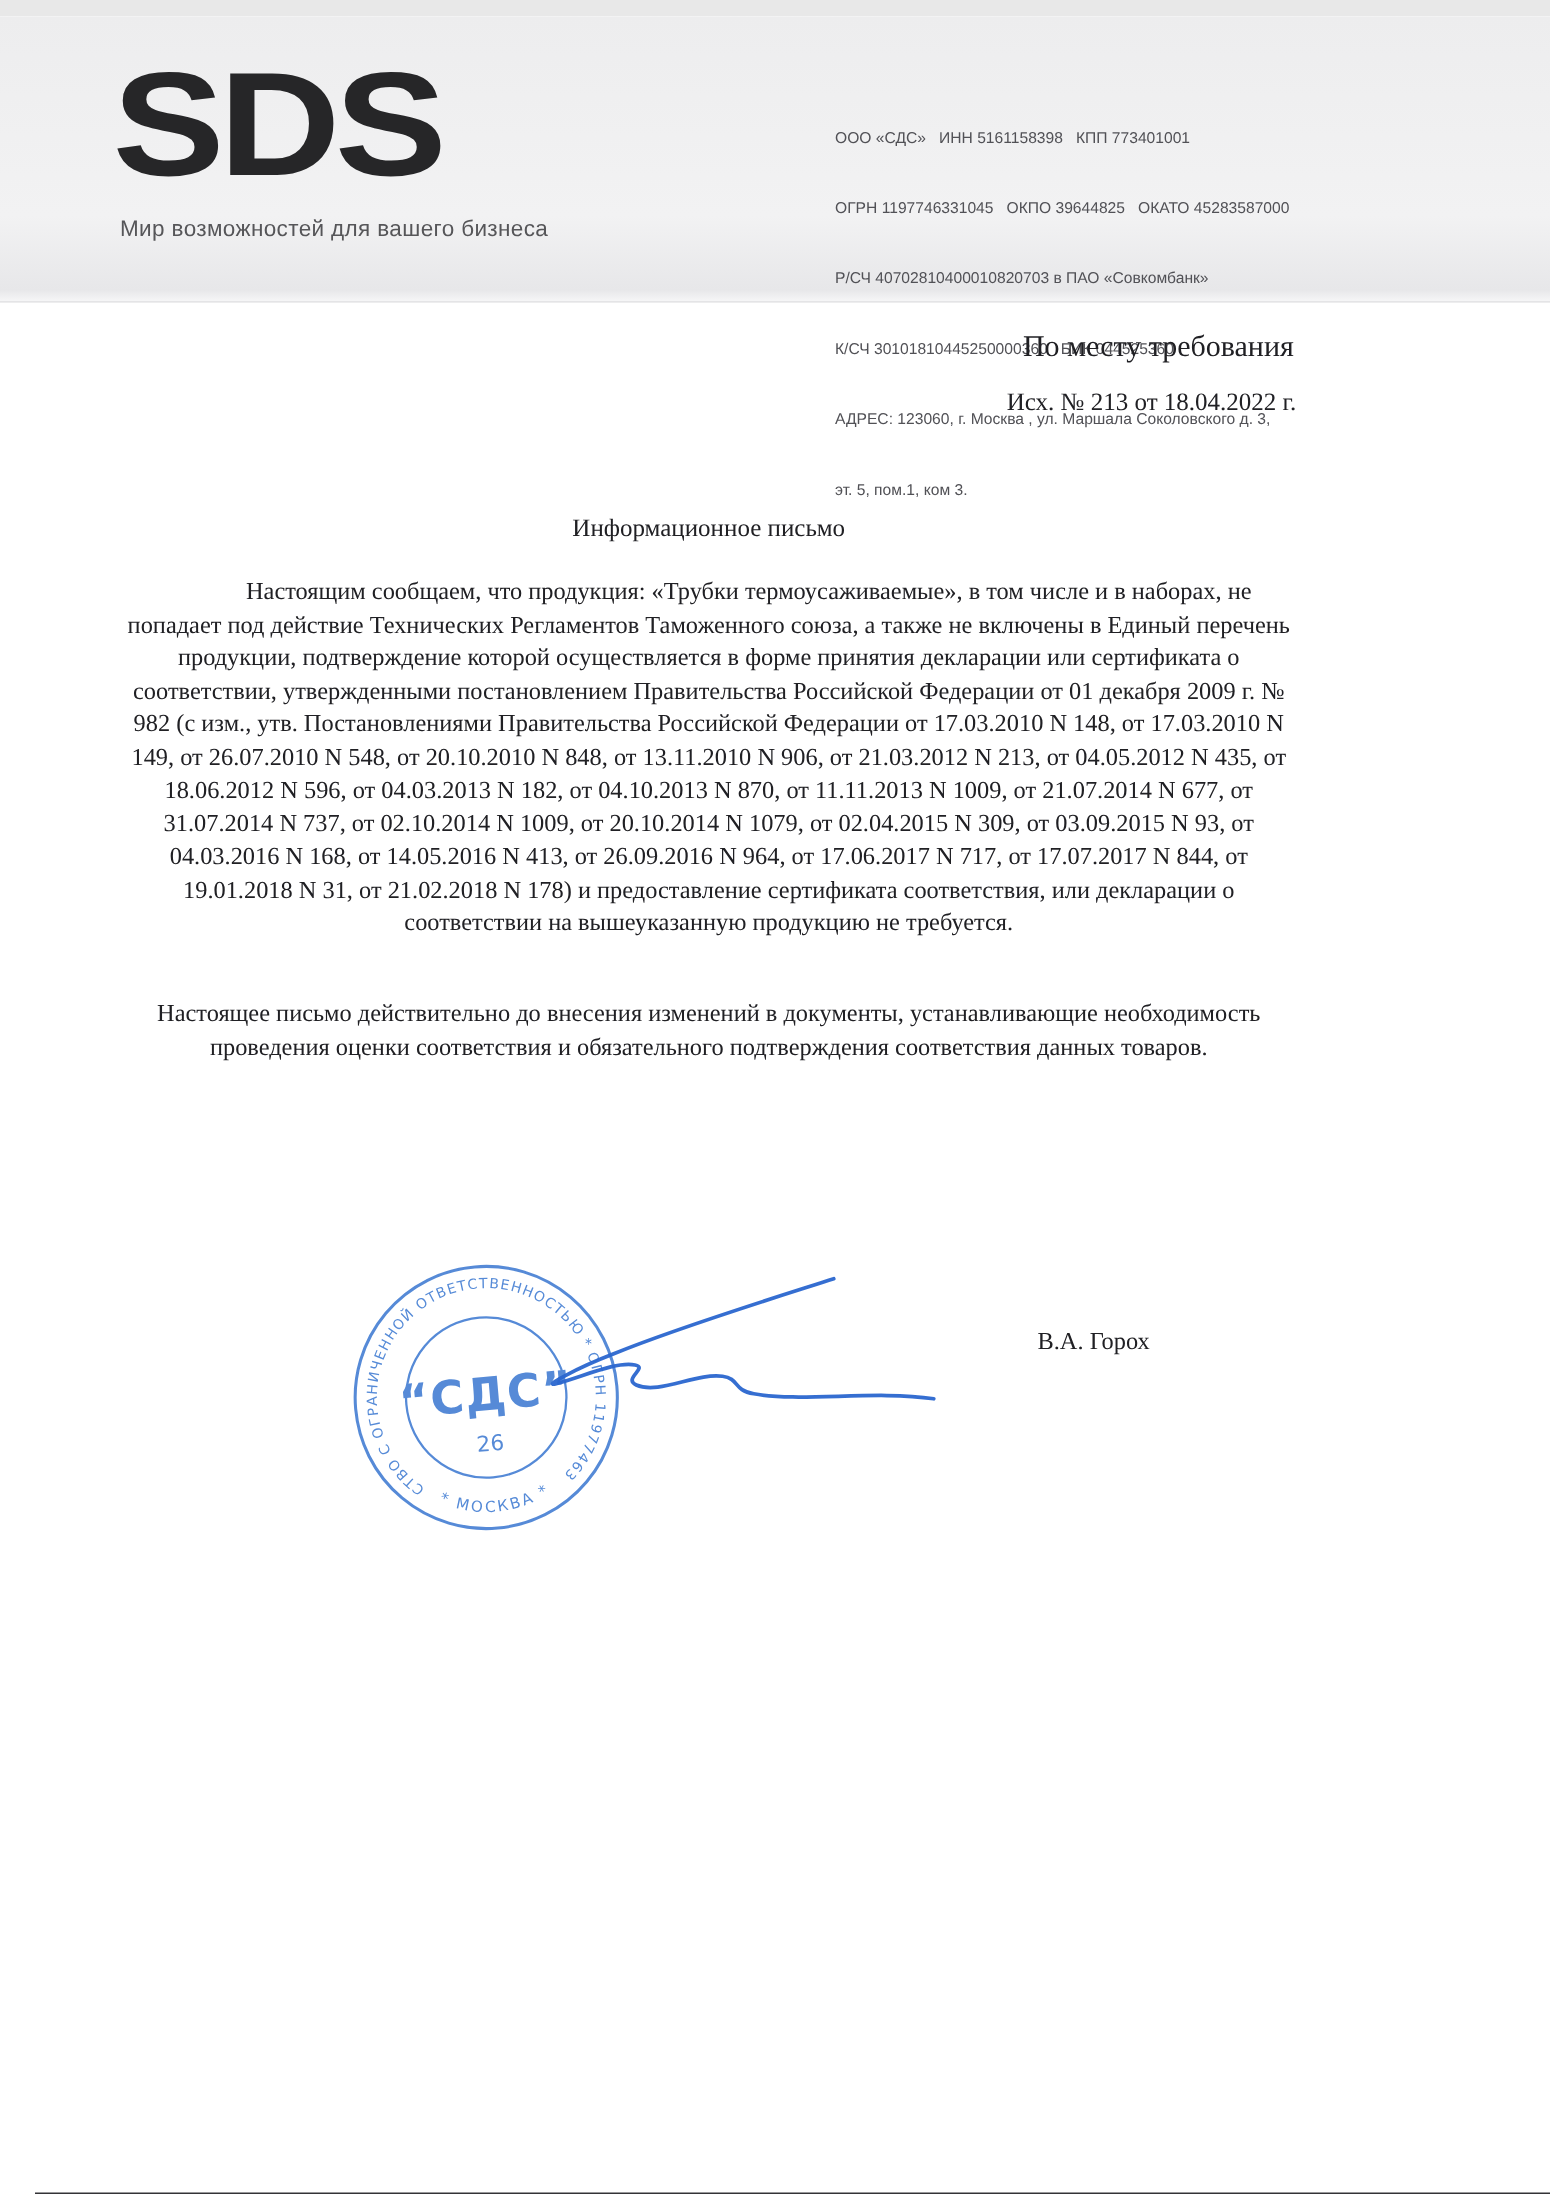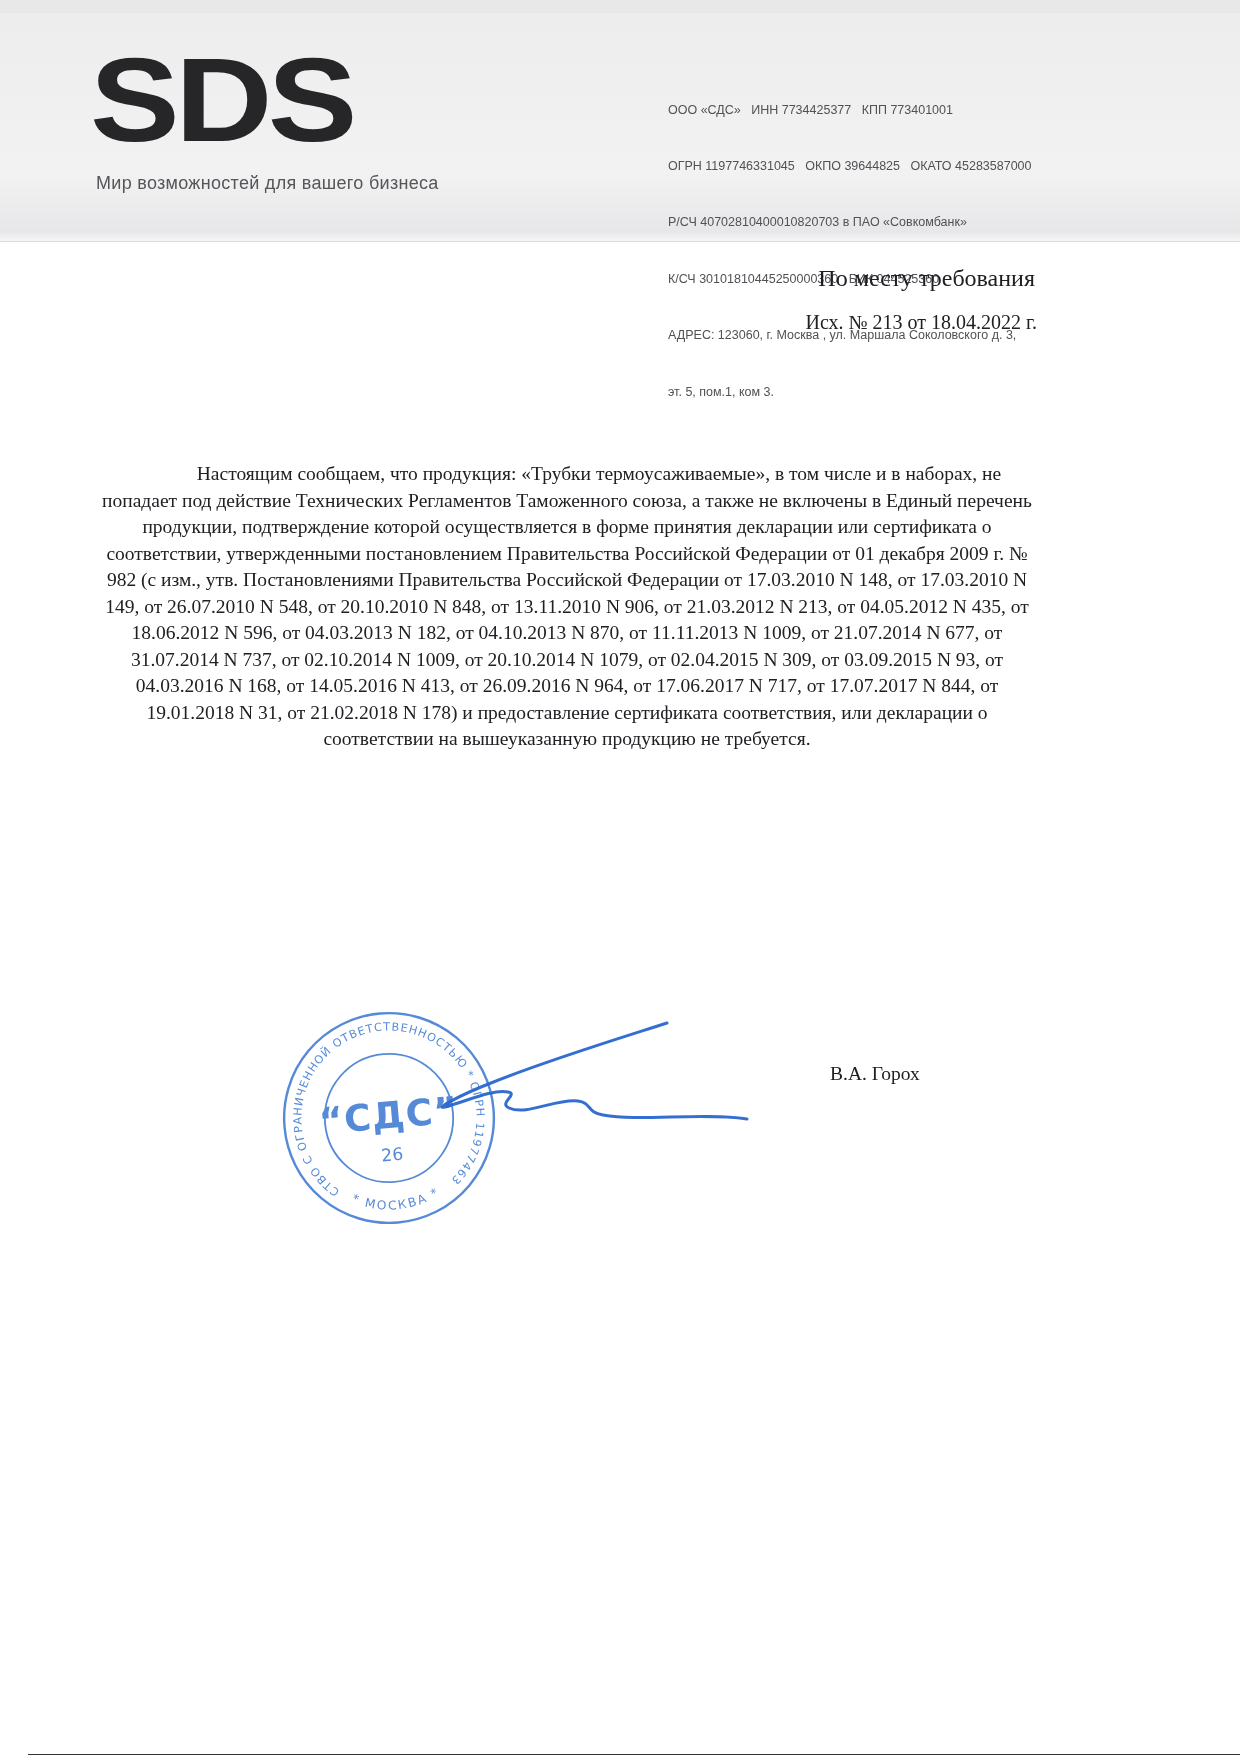--- a/index.html
+++ b/index.html
@@ -82,33 +82,35 @@
 <body>
 
 <div class="page">
 
   <div class="abs header-band"></div>
 
   <div class="abs logo">SDS</div>
   <div class="abs tagline">Мир возможностей для вашего бизнеса</div>
 
   <div class="abs company-details">
-    <div>ООО «СДС»   ИНН 7734425377   КПП 773401001</div>
+    <div>ООО «СДС»   ИНН 5161158398   КПП 773401001</div>
     <div>ОГРН 1197746331045   ОКПО 39644825   ОКАТО 45283587000</div>
     <div>Р/СЧ 40702810400010820703 в ПАО «Совкомбанк»</div>
     <div>К/СЧ 30101810445250000360   БИК 044525360</div>
     <div>АДРЕС: 123060, г. Москва , ул. Маршала Соколовского д. 3,</div>
     <div>эт. 5, пом.1, ком 3.</div>
   </div>
 
   <div class="abs addressee">По месту требования</div>
   <div class="abs ref-number">Исх. № 213 от 18.04.2022 г.</div>
 
+  <div class="abs letter-title">Информационное письмо</div>
 
   <p class="body-par p1">Настоящим сообщаем, что продукция: «Трубки термоусаживаемые», в том числе и в наборах, не попадает под действие Технических Регламентов Таможенного союза, а также не включены в Единый перечень продукции, подтверждение которой осуществляется в форме принятия декларации или сертификата о соответствии, утвержденными постановлением Правительства Российской Федерации от 01 декабря 2009 г. № 982 (с изм., утв. Постановлениями Правительства Российской Федерации от 17.03.2010 N 148, от 17.03.2010 N 149, от 26.07.2010 N 548, от 20.10.2010 N 848, от 13.11.2010 N 906, от 21.03.2012 N 213, от 04.05.2012 N 435, от 18.06.2012 N 596, от 04.03.2013 N 182, от 04.10.2013 N 870, от 11.11.2013 N 1009, от 21.07.2014 N 677, от 31.07.2014 N 737, от 02.10.2014 N 1009, от 20.10.2014 N 1079, от 02.04.2015 N 309, от 03.09.2015 N 93, от 04.03.2016 N 168, от 14.05.2016 N 413, от 26.09.2016 N 964, от 17.06.2017 N 717, от 17.07.2017 N 844, от 19.01.2018 N 31, от 21.02.2018 N 178) и предоставление сертификата соответствия, или декларации о соответствии на вышеуказанную продукцию не требуется.</p>
+  <p class="body-par p2">Настоящее письмо действительно до внесения изменений в документы, устанавливающие необходимость проведения оценки соответствия и обязательного подтверждения соответствия данных товаров.</p>
 
 
   <div class="abs signer">В.А. Горох</div>
 
   <svg class="abs stamp" viewBox="0 0 220 220" xmlns="http://www.w3.org/2000/svg">
     <defs>
       <path id="ring-top" d="M 54.7 175.9 A 86 86 0 1 1 165.3 175.9"></path>
       <path id="ring-bottom" d="M 20 110 A 90 90 0 0 0 200 110"></path>
     </defs>
     <circle cx="110" cy="110" r="103" fill="none" stroke-width="2.4" stroke="#3f7bd2"></circle>

